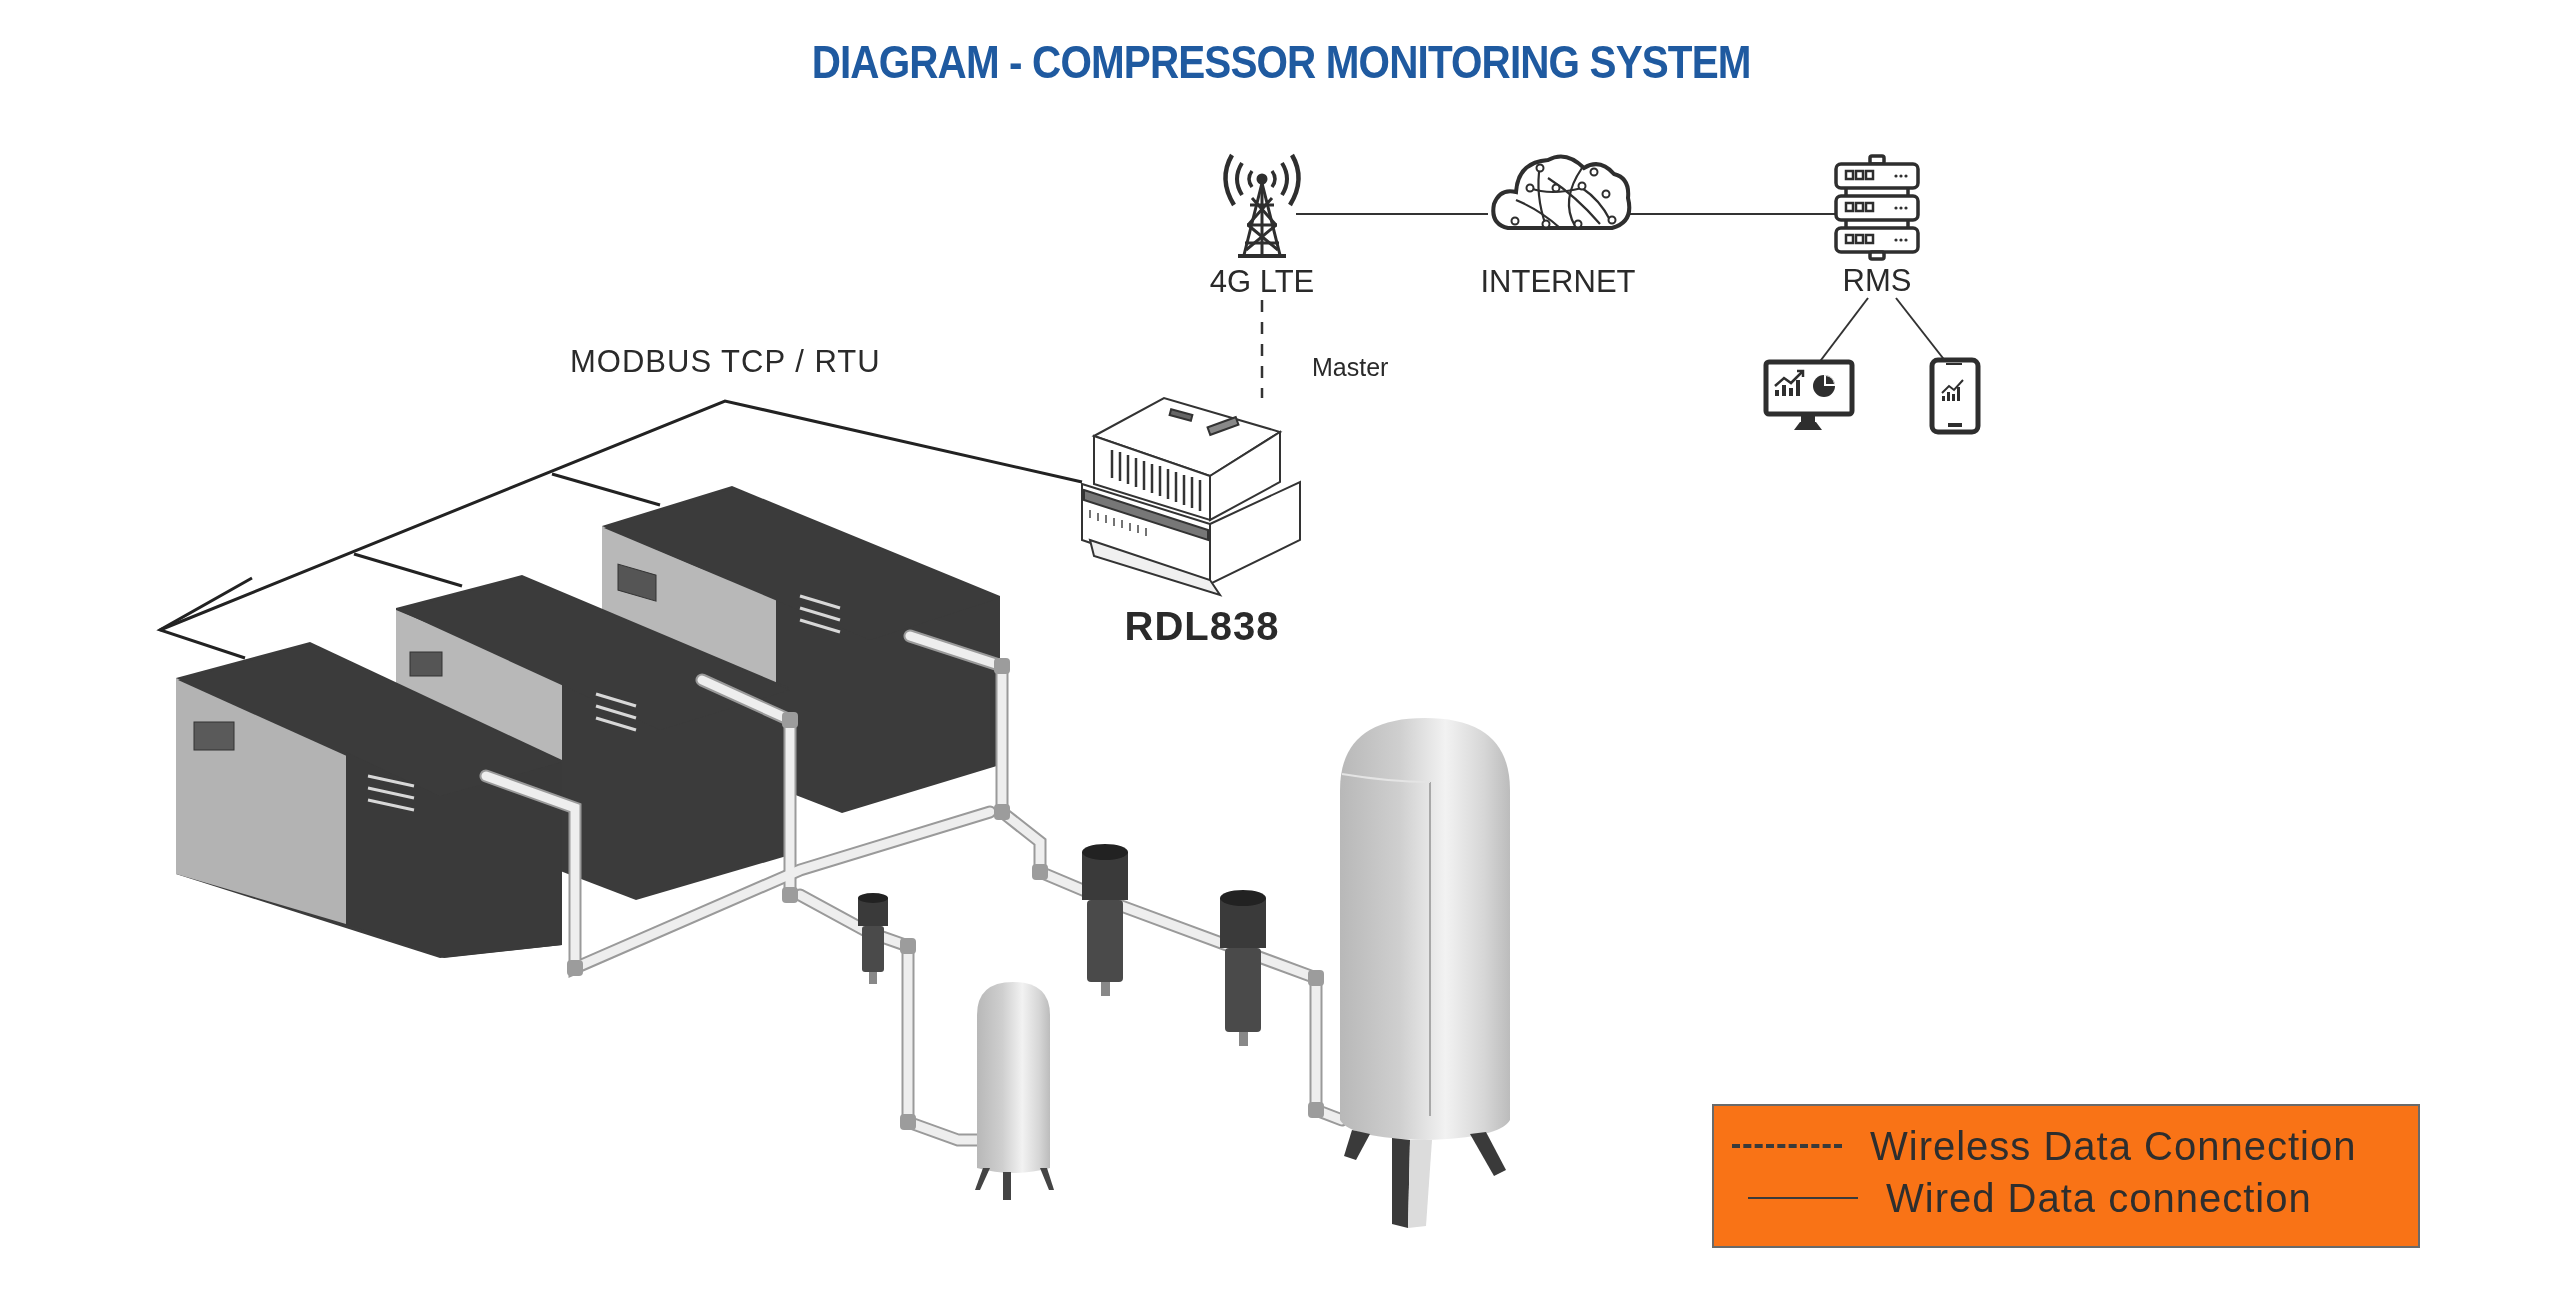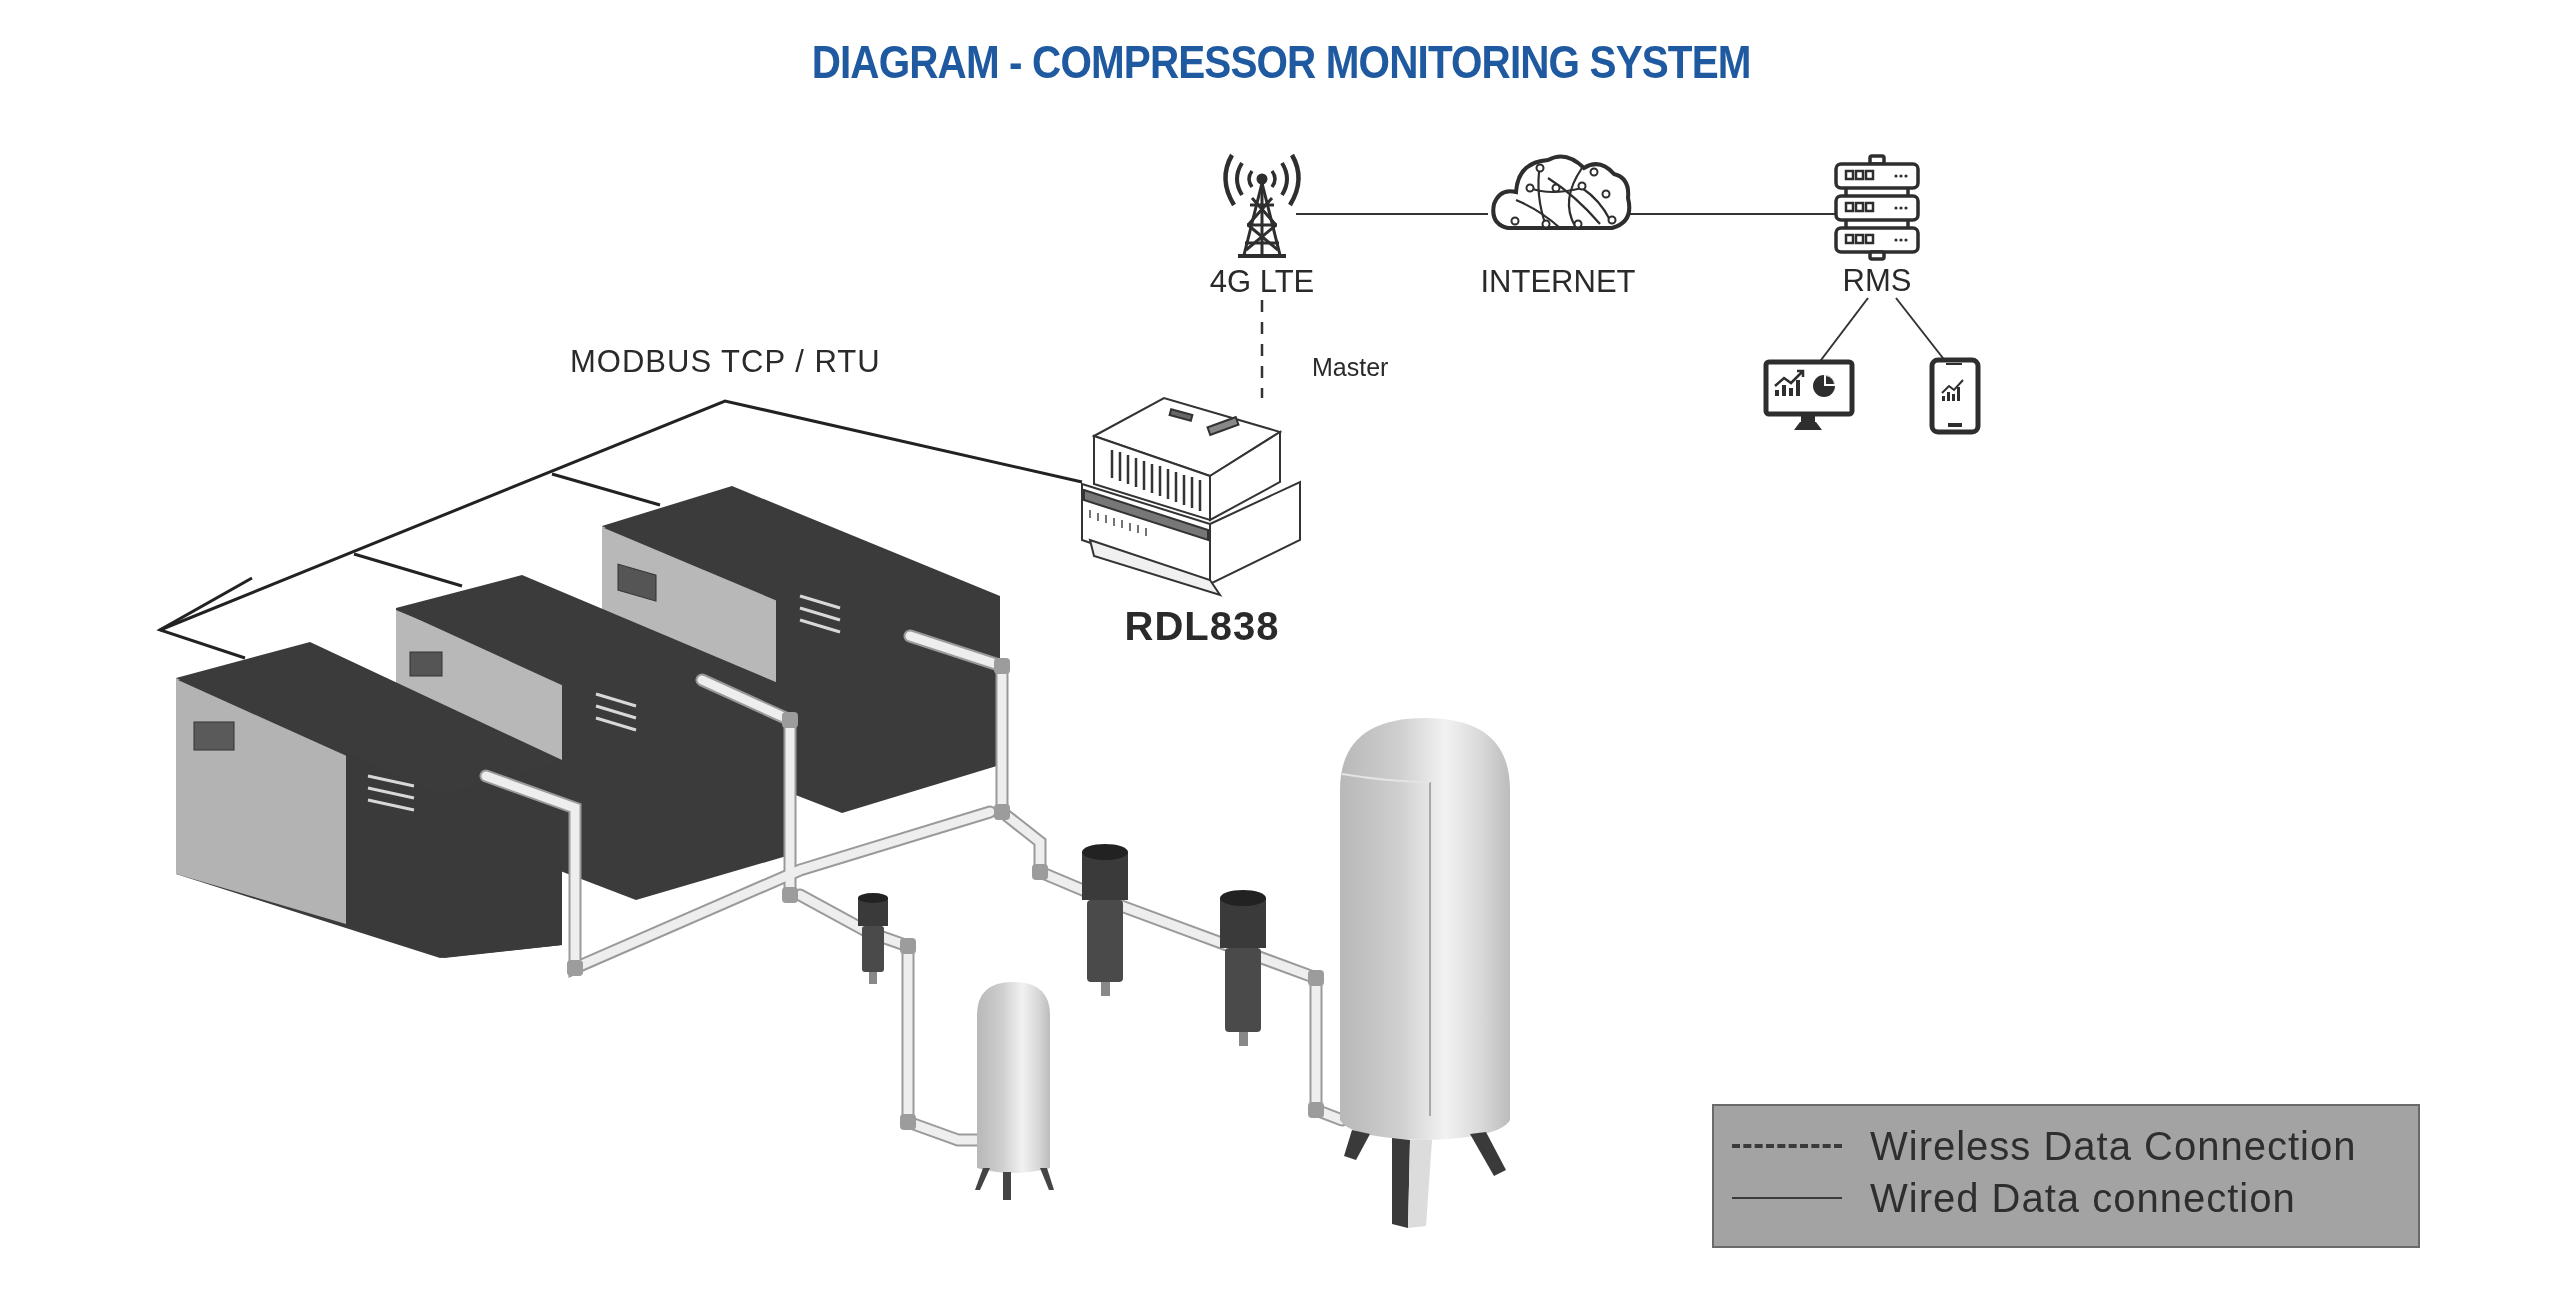--- a/index.html
+++ b/index.html
@@ -6,25 +6,25 @@
     body { width: 2560px; height: 1293px; position: relative; overflow: hidden; font-family: "Liberation Sans", sans-serif; }
     .title {
       position: absolute; left: 0; width: 2560px; top: 34px; text-align: center;
       font-family: "Liberation Sans", sans-serif; font-weight: bold; font-size: 47px;
       color: #1f5aa0; letter-spacing: -1px; transform: scaleX(0.86); transform-origin: 1288px 0;
     }
     svg.stage { position: absolute; left: 0; top: 0; }
     .lbl { font-family: "Liberation Sans", sans-serif; fill: #2a2a2a; }
     .legend {
       position: absolute; left: 1712px; top: 1104px; width: 708px; height: 144px;
-      border: 2px solid #6a6a6a; box-sizing: border-box; background: #a3a3a3;
+      border: 2px solid #6a6a6a; box-sizing: border-box; background: #f97316;
     }
     .legend-row { position: absolute; left: 0; height: 52px; display: flex; align-items: center; }
     .legend-row.r1 { top: 14px; }
-    .legend-row.r2 { top: 66px; }
+    .legend-row.r2 { top: 66px; margin-left: 16px; }
     .legend-sample { width: 110px; margin-left: 18px; margin-right: 28px; height: 0; }
     .legend-sample.dashed { border-top: 4px dashed #3a3a3a; }
     .legend-sample.solid { border-top: 2px solid #3a3a3a; }
     .legend-text { font-family: "Liberation Sans", sans-serif; font-size: 40px; color: #2e2e2e; letter-spacing: 1px; }
   </style>
 </head>
 <body>
 
 <div class="title">DIAGRAM - COMPRESSOR MONITORING SYSTEM</div>
 

